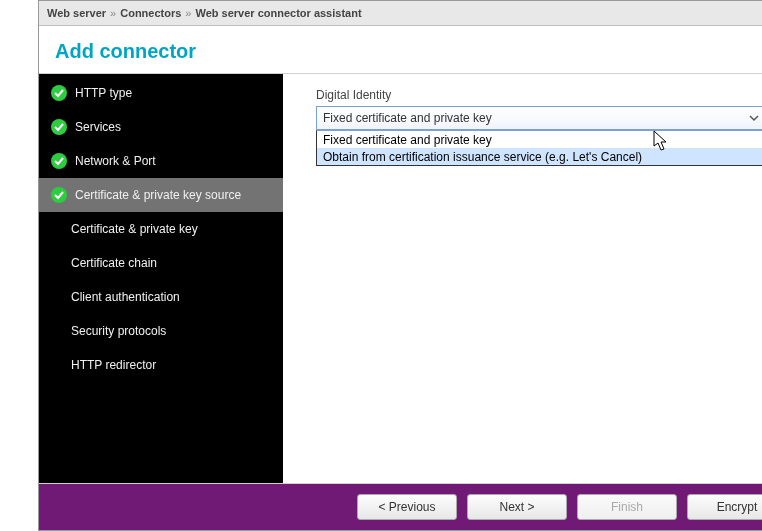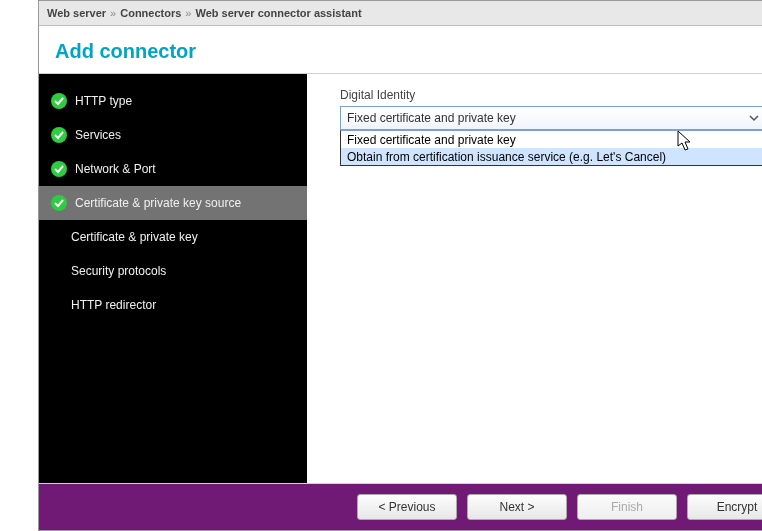--- a/index.html
+++ b/index.html
@@ -65,24 +65,24 @@
     margin-top: 4px;
     font-size: 12px;
     color: #555;
   }
   .body {
     flex: 1 1 auto;
     display: flex;
     min-height: 0;
   }
   .sidebar {
-    width: 268px;
+    width: 244px;
     background: #000;
     color: #fff;
-    padding: 10px 0;
+    padding: 2px 0;
     overflow: hidden;
   }
   .sidebar-item {
     display: flex;
     align-items: center;
     height: 34px;
     padding: 0 12px;
     cursor: pointer;
     font-size: 12px;
     color: #f0f0f0;
@@ -247,20 +247,28 @@
           <svg class="check-icon-svg" viewBox="0 0 16 16">
               <circle cx="8" cy="8" r="8"></circle>
               <path d="M4 8 l3 3 l5 -6"></path>
             </svg>
         </span>
         <span>Certificate &amp; private key source</span>
       </div>
       <div class="sidebar-item sub">
 
         <span>Certificate &amp; private key</span>
+      </div>
+      <div class="sidebar-item sub">
+
+        <span>Certificate chain</span>
+      </div>
+      <div class="sidebar-item sub">
+
+        <span>Client authentication</span>
       </div>
       <div class="sidebar-item sub">
 
         <span>Security protocols</span>
       </div>
       <div class="sidebar-item sub">
 
         <span>HTTP redirector</span>
       </div>
     </div>

